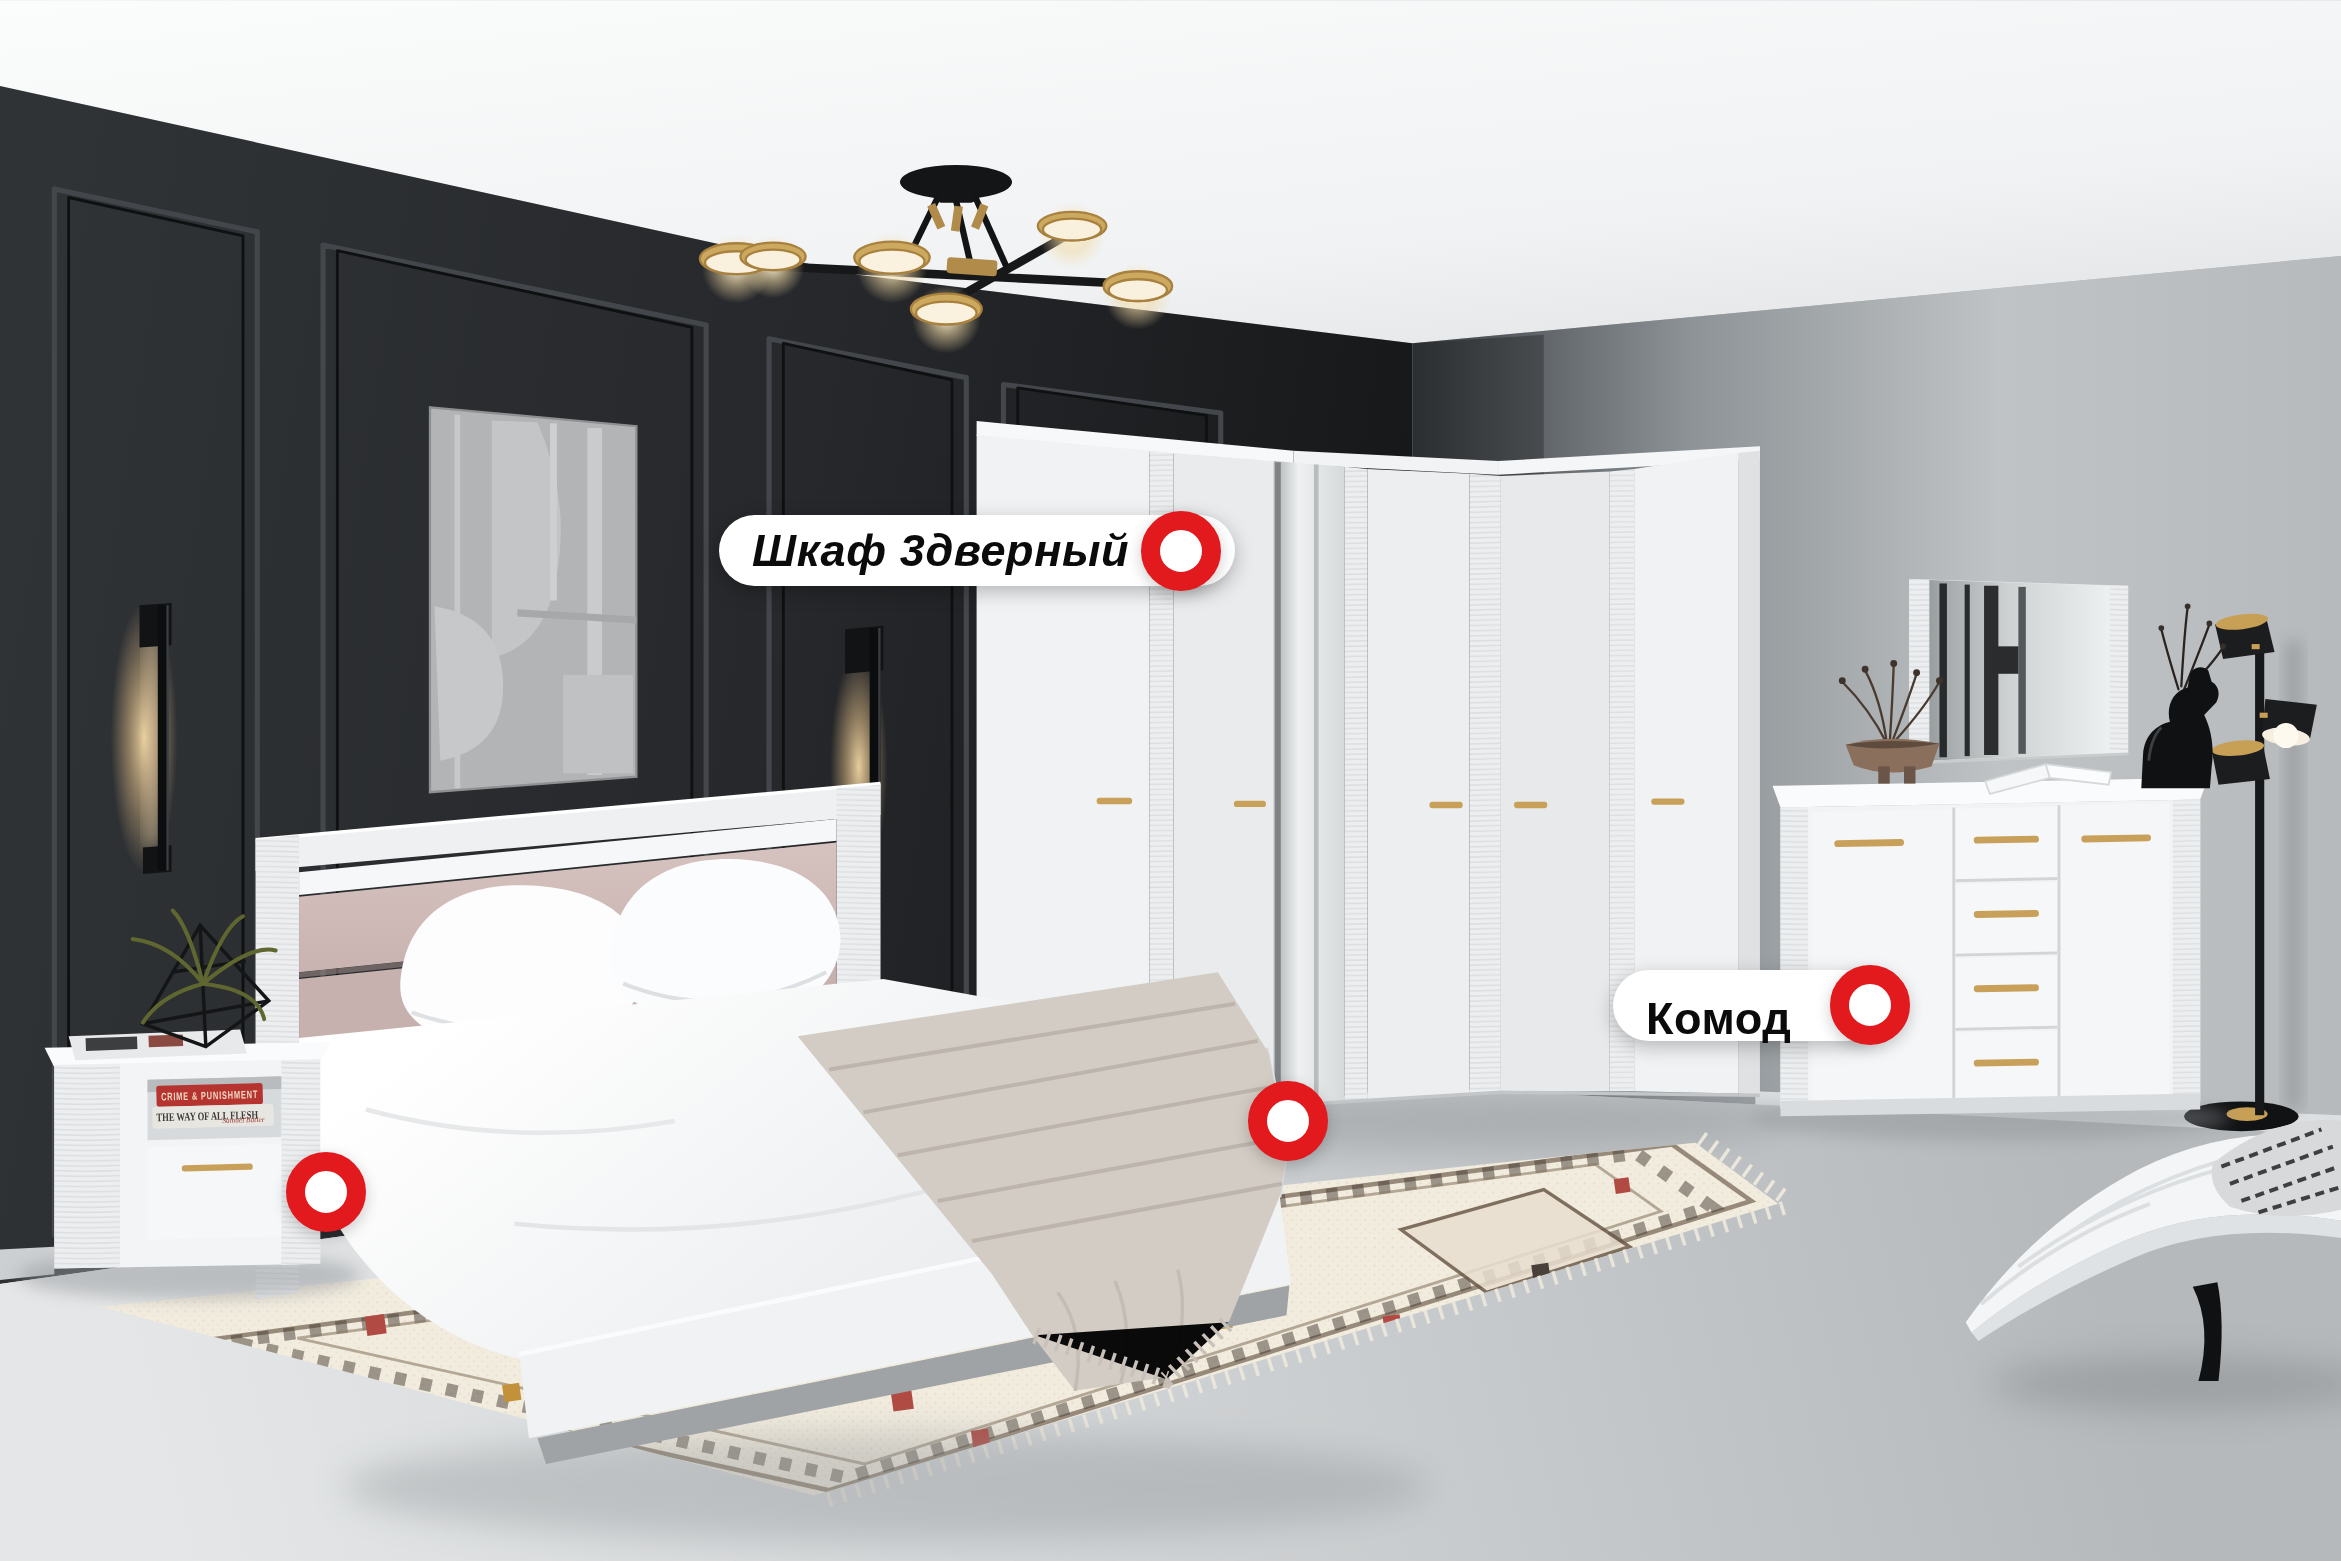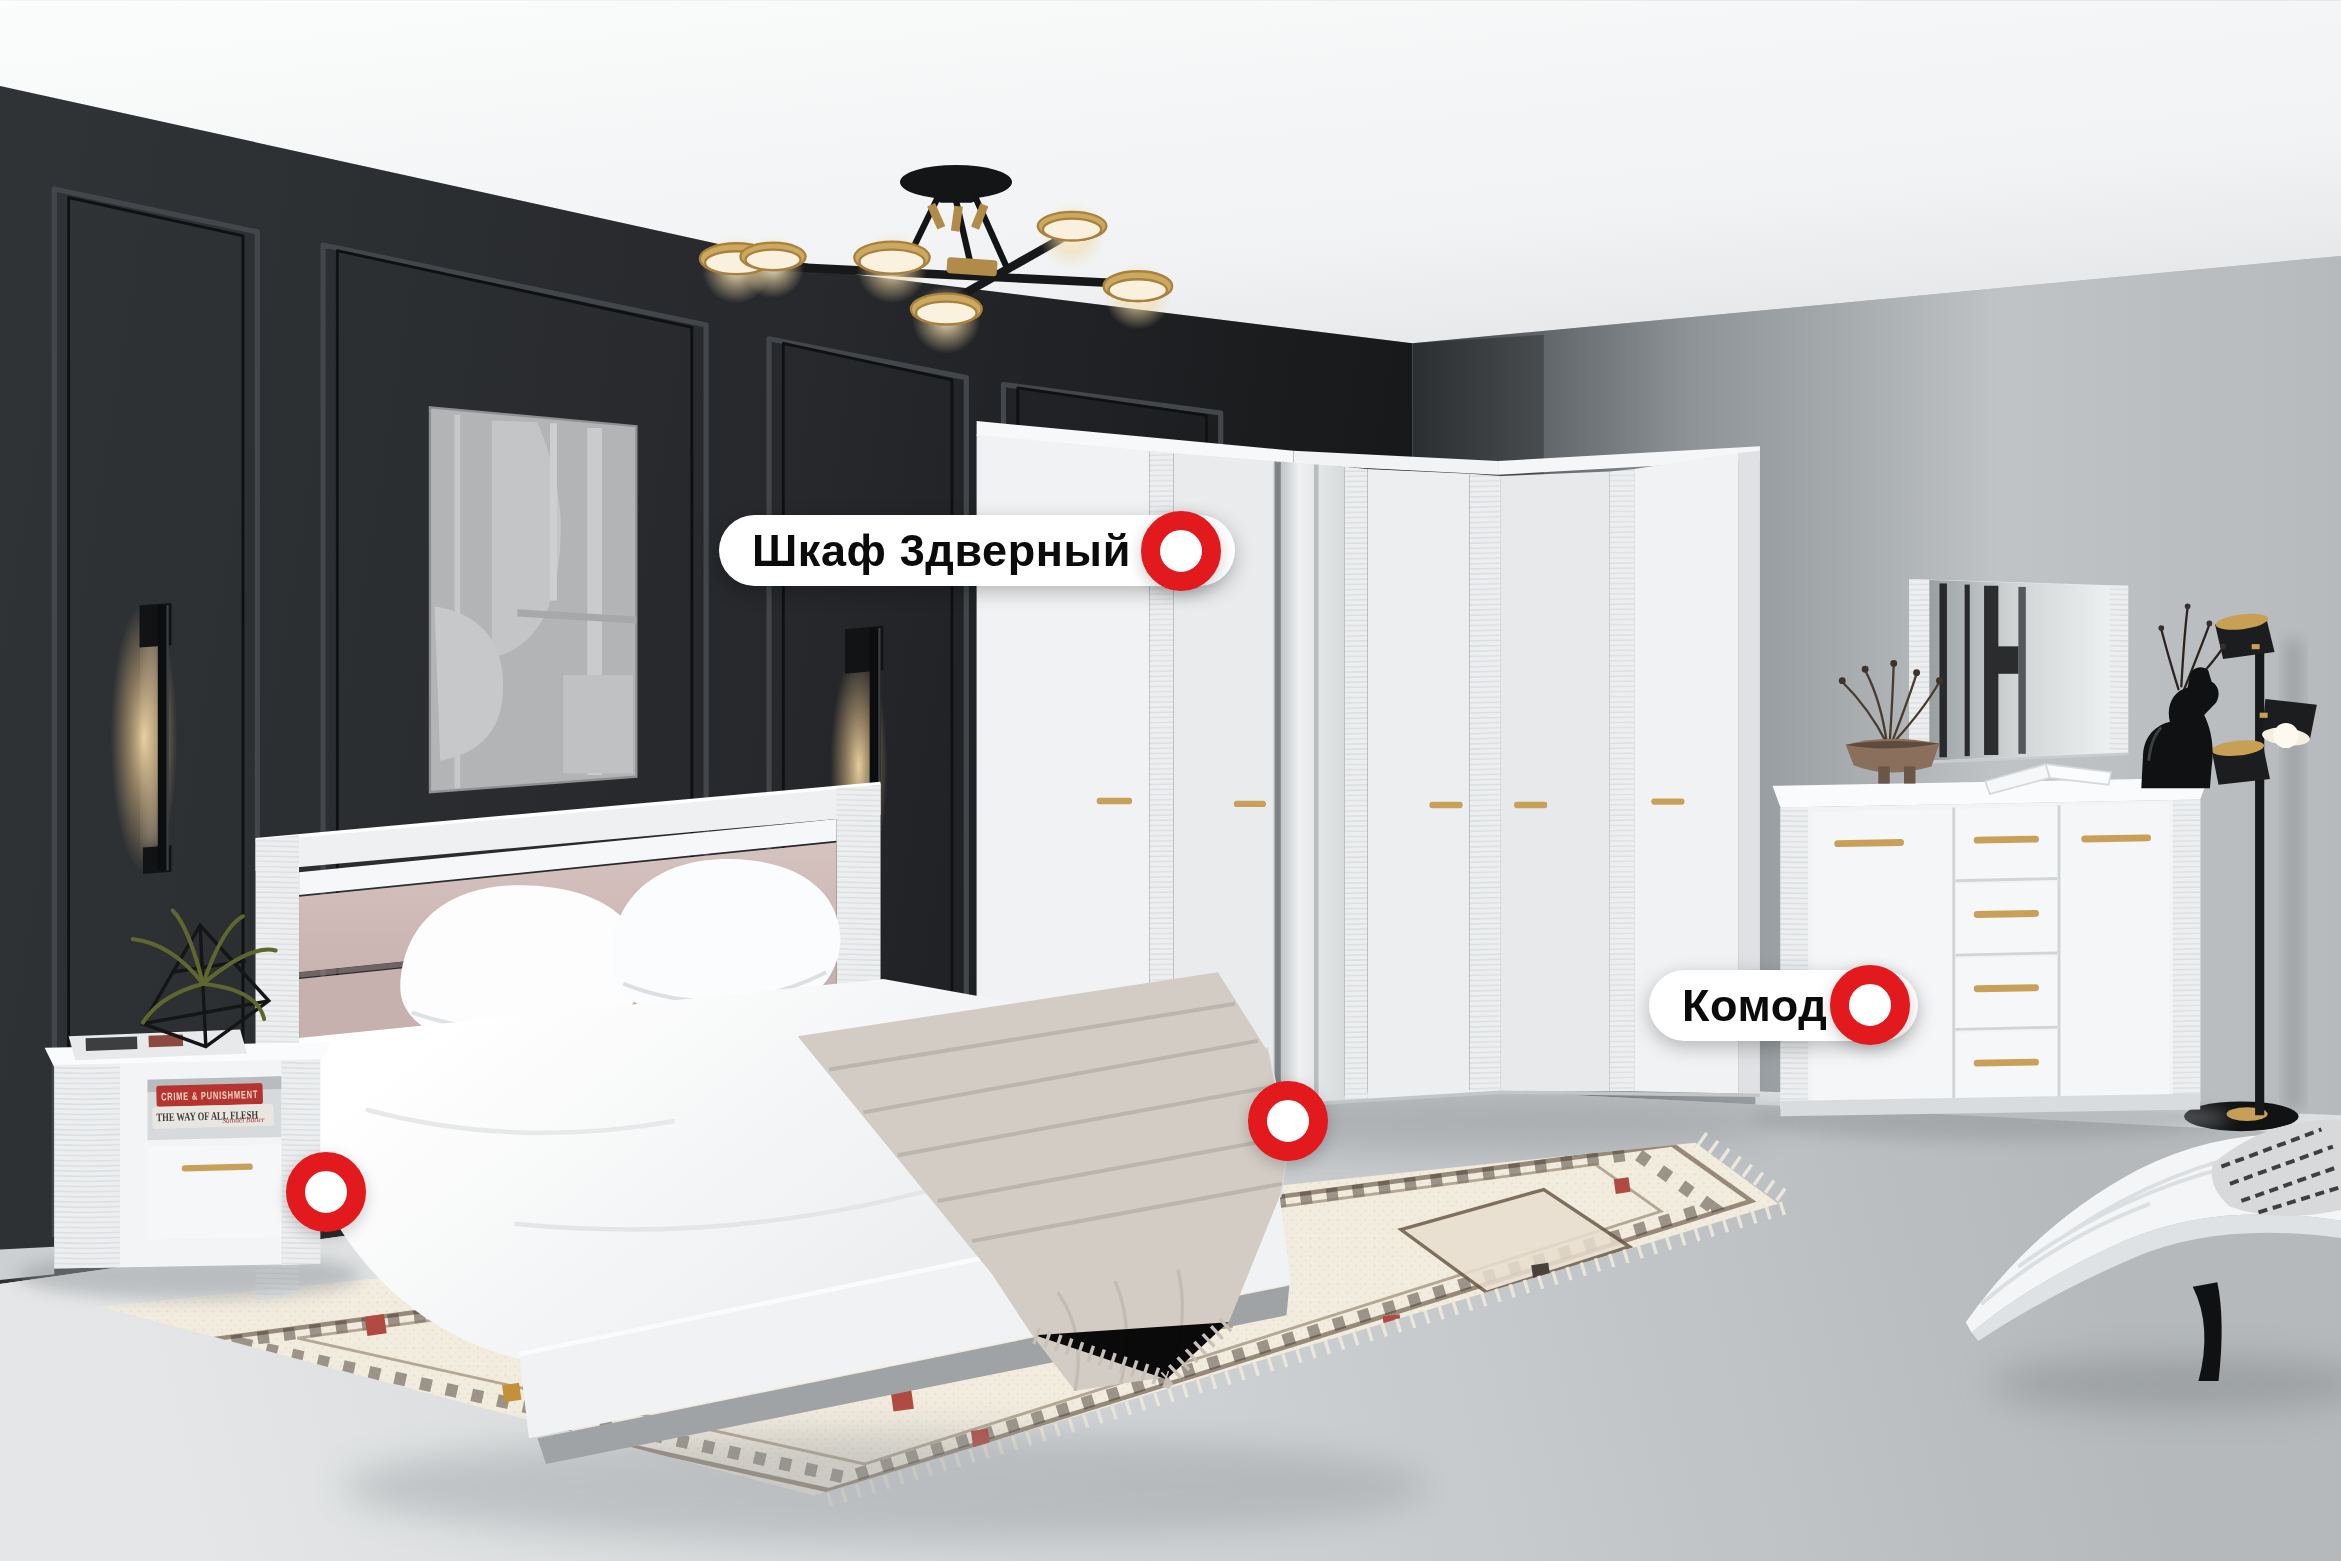--- a/index.html
+++ b/index.html
@@ -410,28 +410,28 @@
     <path d="M3438 2312 Q3560 2140 3740 2045 Q3905 1962 4096 1990 L4096 2135 Q3880 2100 3720 2168 Q3560 2238 3448 2330 Z" fill="#f4f5f6"></path>
     <path d="M3530 2215 Q3700 2090 3900 2040 M3620 2155 Q3790 2040 3990 2005 M3465 2280 Q3600 2165 3760 2105" stroke="#dcdfe1" stroke-width="7" fill="none"></path>
     <path d="M3448 2330 Q3560 2238 3720 2168 Q3880 2100 4096 2135 L4096 2165 Q3880 2135 3730 2200 Q3575 2268 3460 2345 Z" fill="#dfe2e4"></path>
     <g>
       <path d="M3870 2035 Q3960 1960 4070 1958 L4096 1960 L4096 2115 Q3990 2140 3900 2110 Q3860 2075 3870 2035 Z" fill="#d8d9da"></path>
       <path d="M3885 2040 L4060 1975 M3900 2070 L4080 2005 M3920 2100 L4090 2040 M3950 2120 L4096 2075" stroke="#3d3f41" stroke-width="7" fill="none" stroke-dasharray="16 10"></path>
     </g>
   </g>
 </svg>
 
-<div class="hotspot" style="left:719px;top:515px;width:516px;padding-left:33px;">
+<div class="hotspot" style="left:719px;top:515px;width:516px;padding-left:33px;font-style:italic;">
   <span>Шкаф 3дверный</span>
 </div>
 <span class="ring" style="left:1141px;top:511px;"></span>
 
 <span class="ring" style="left:1248px;top:1081px;"></span>
 
 <span class="ring" style="left:286px;top:1152px;"></span>
 
-<div class="hotspot" style="left:1649px;top:970px;width:269px;padding-left:33px;">
+<div class="hotspot" style="left:1613px;top:970px;width:269px;padding-left:33px;align-items:flex-end;">
   <span>Комод</span>
 </div>
 <span class="ring" style="left:1830px;top:965px;"></span>
 
 </div>
 
 
 </body></html>

